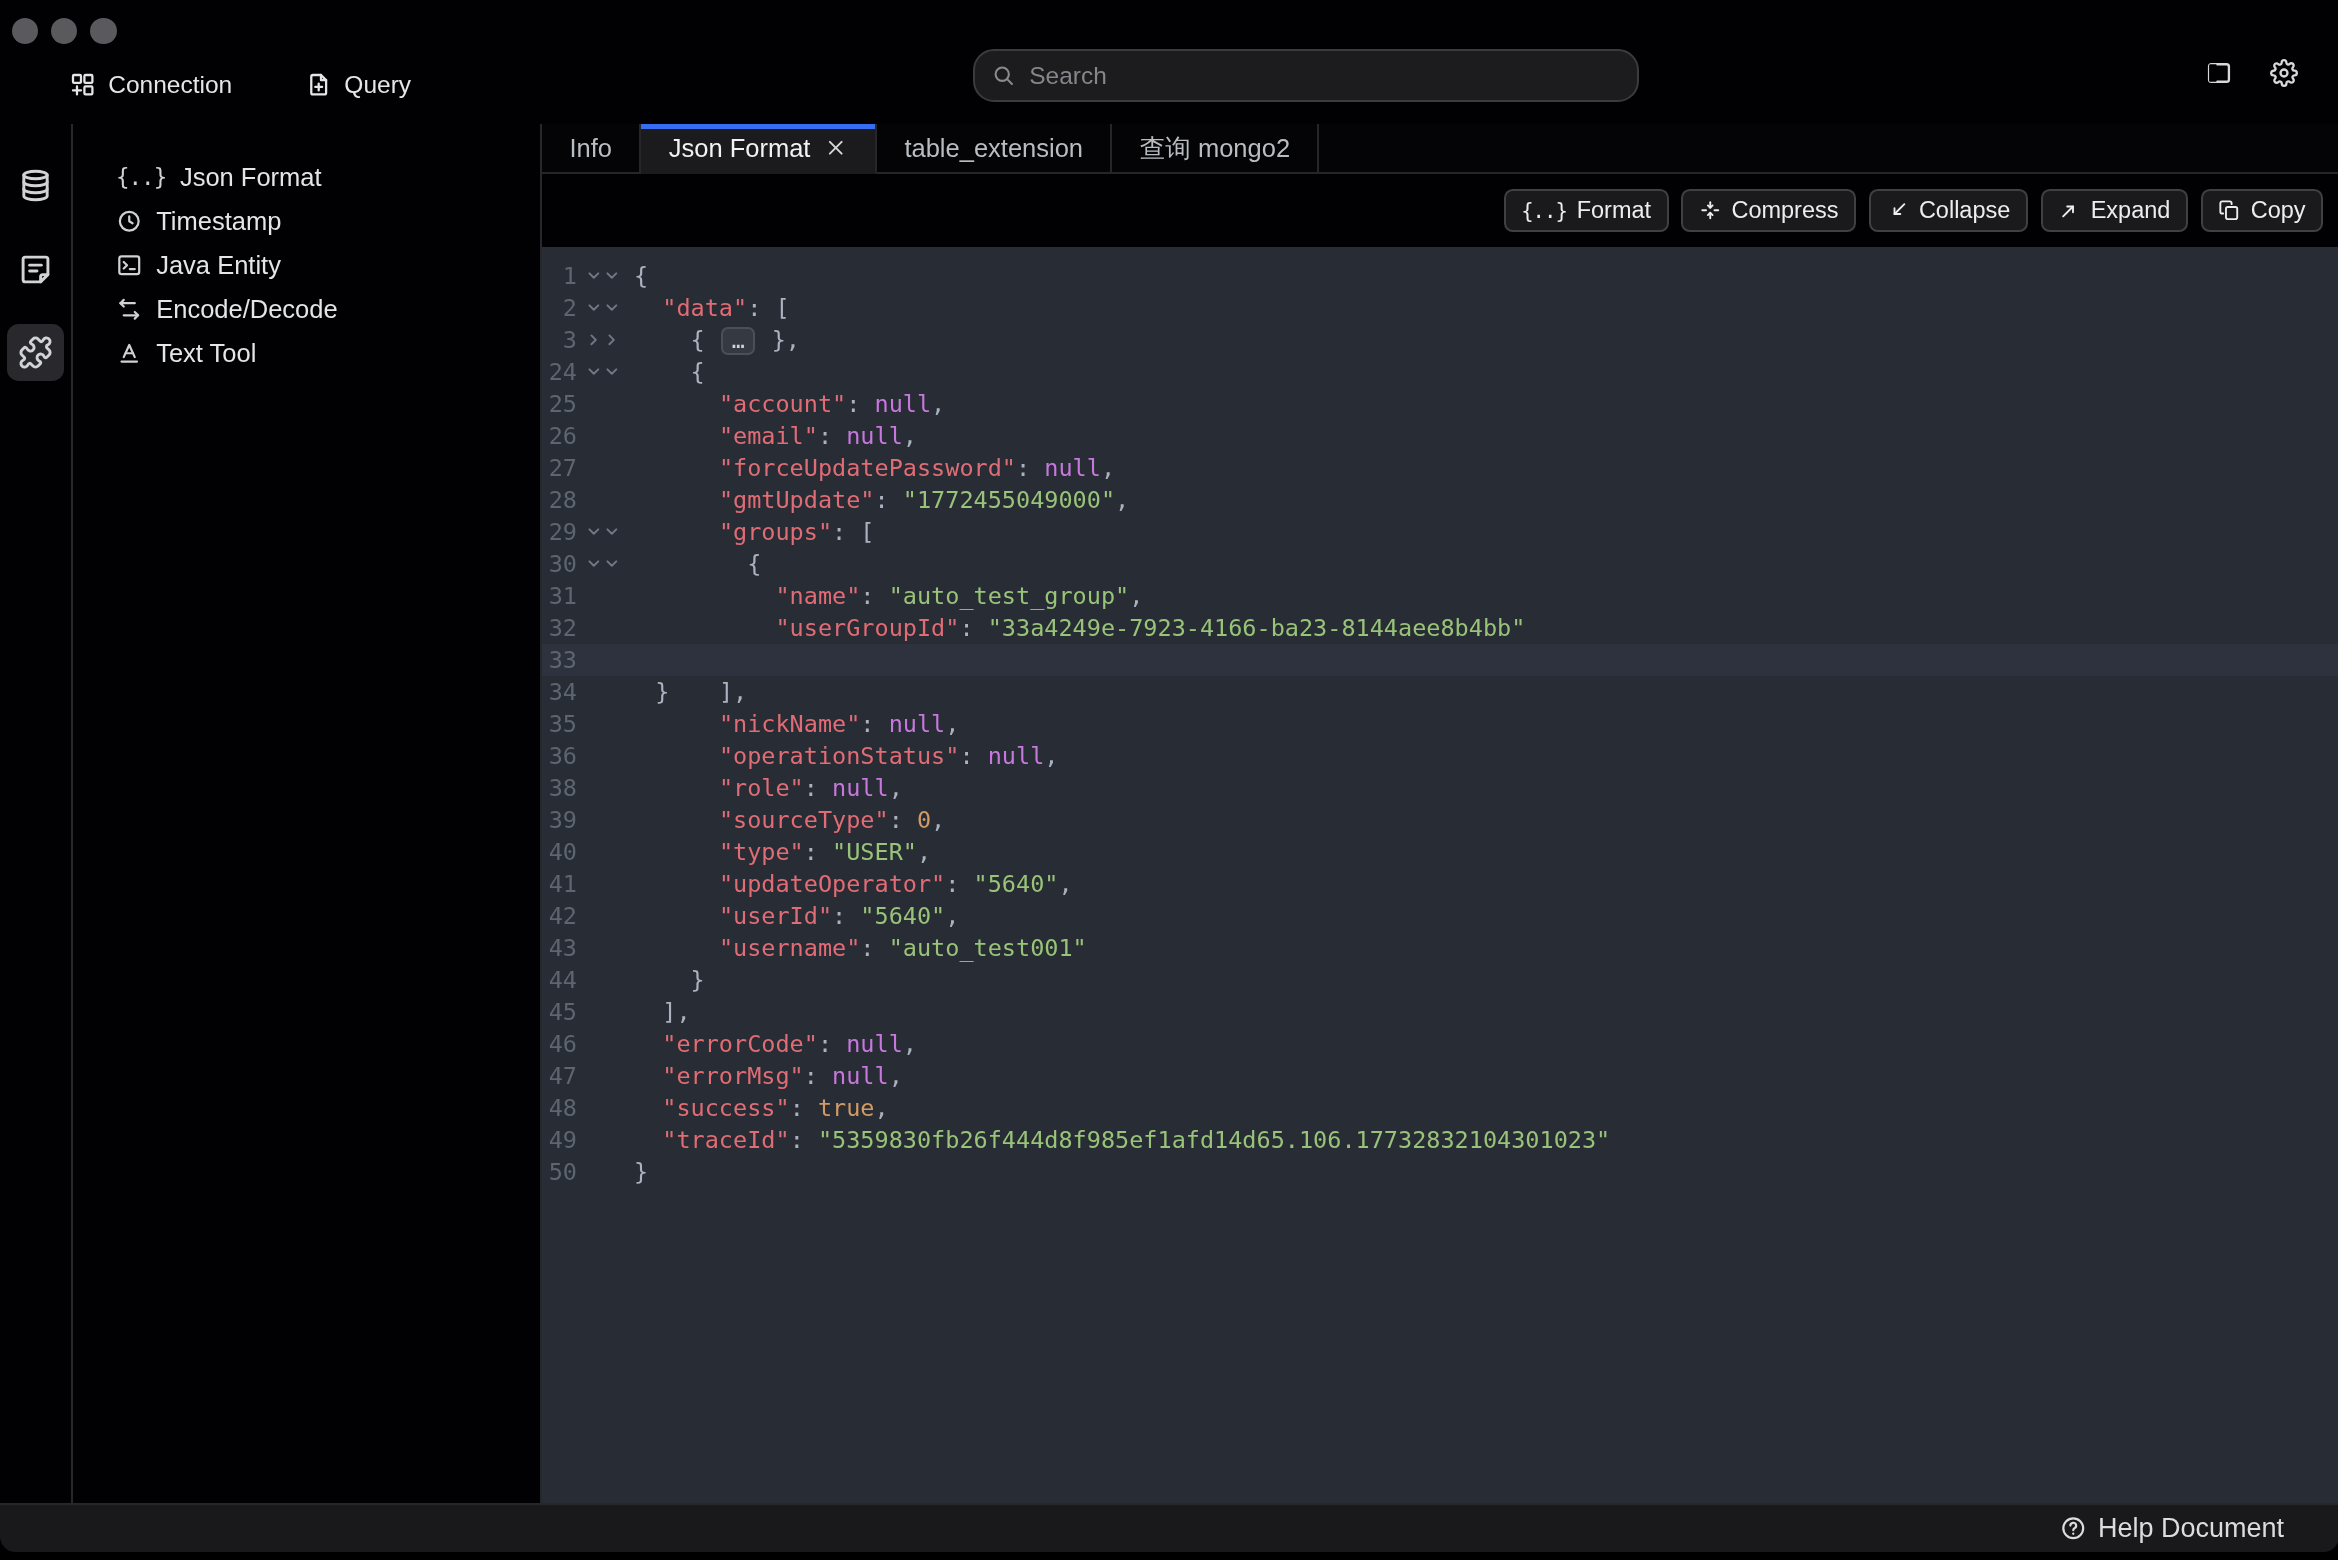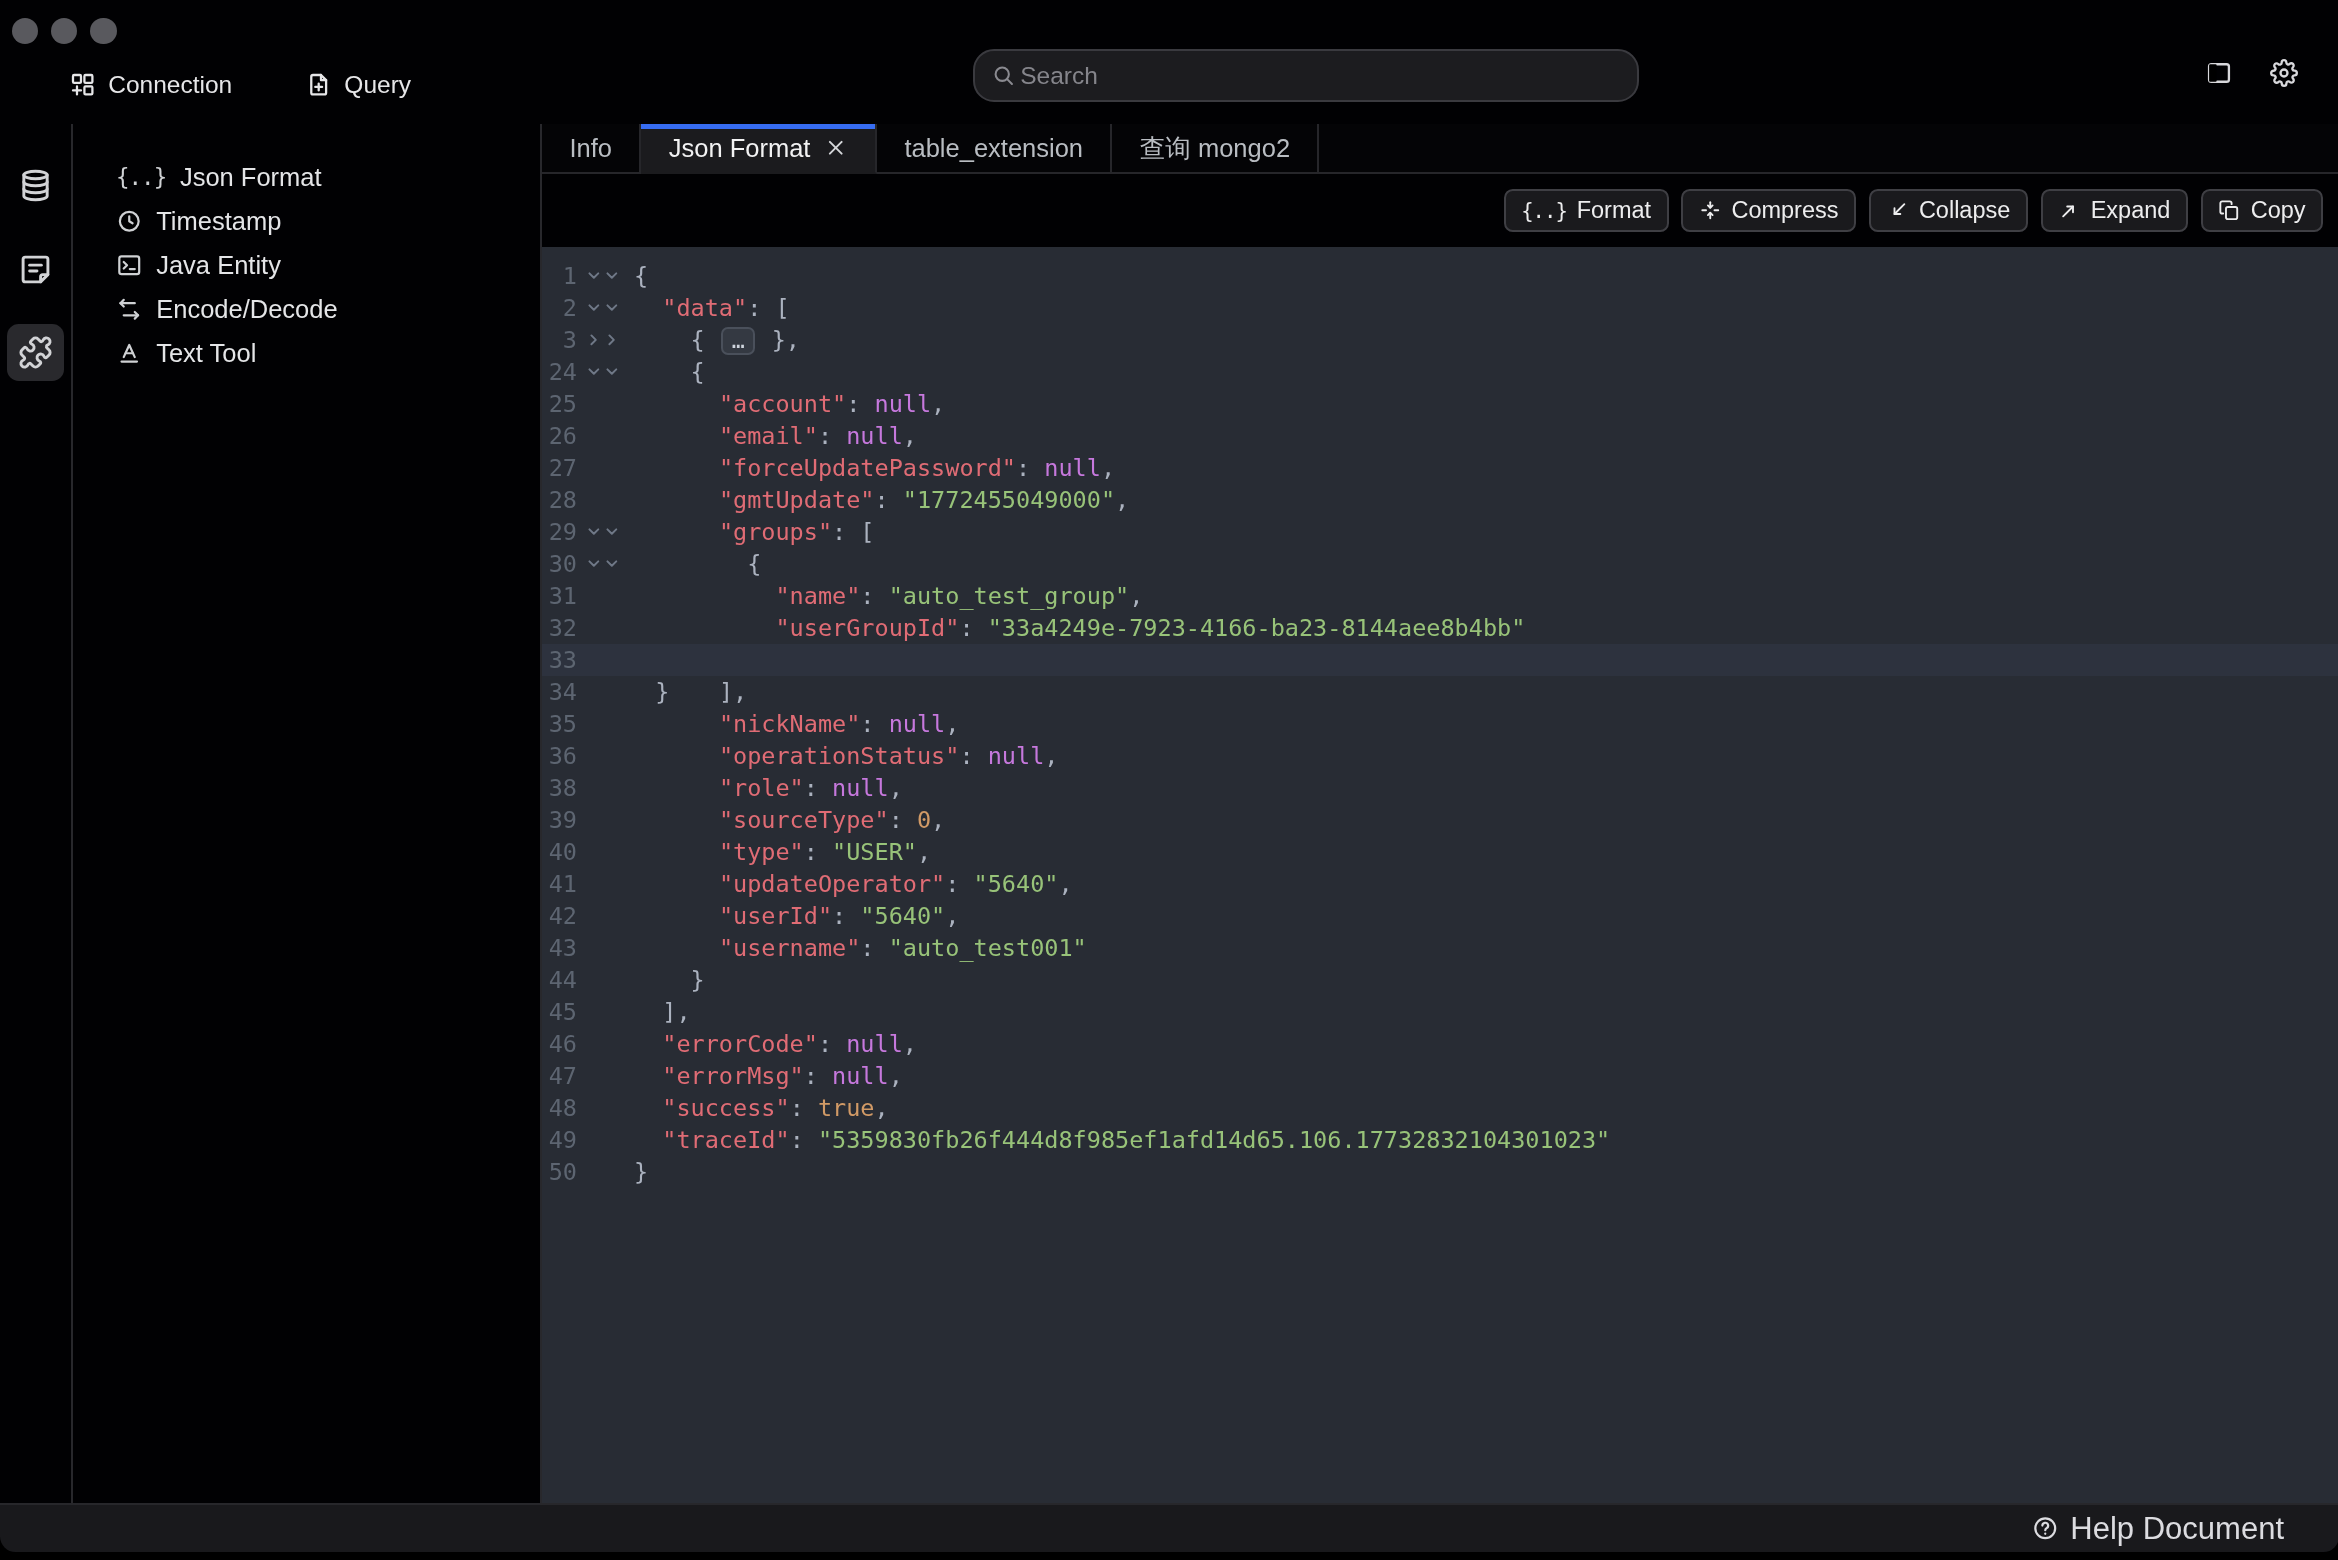--- a/index.html
+++ b/index.html
@@ -9,21 +9,21 @@
   
   .topbar{position:absolute;left:0;top:0;right:0;height:124px;background:#010103;}
   .traffic{position:absolute;left:11.8px;top:17.6px;display:flex;gap:12.7px;}
   .traffic span{width:26.5px;height:26.5px;border-radius:50%;background:#59595e;display:block;}
   .topnav{position:absolute;left:69px;top:71px;display:flex;align-items:center;gap:73px;}
   .topnav-btn{display:flex;align-items:center;gap:11.8px;background:none;border:none;color:#e6e6e8;
               font-size:24.5px;font-family:inherit;cursor:default;padding:0;}
   .topnav-btn svg{width:27.4px;height:27.4px;stroke:#e6e6e8;}
   .search{position:absolute;left:973px;top:49px;width:666px;height:53px;background:#1c1c1f;
           border:2px solid #3a3a3f;border-radius:21px;display:flex;align-items:center;
-          padding:0 15.7px;gap:3px;box-sizing:border-box;}
+          padding:0 15.7px;gap:12px;box-sizing:border-box;}
   .search svg{width:24.5px;height:24.5px;stroke:#8a8a90;flex:none;}
   .search input{background:transparent;border:none;outline:none;color:#e8e8e8;font-size:24.5px;
                 width:100%;font-family:inherit;}
   .search input::placeholder{color:#85858b;}
   .top-right{position:absolute;right:41px;top:59px;display:flex;gap:37px;align-items:center;}
   .icon-btn{background:none;border:none;padding:0;cursor:default;line-height:0;}
   .icon-btn svg{width:28px;height:28px;stroke:#d8d8dc;}
 
   
   .main-row{position:absolute;top:124px;left:0;right:0;bottom:49px;display:flex;background:#010103;}
@@ -76,21 +76,21 @@
   .tok-u{color:var(--c-null,#c678dd);}
   .tok-n{color:var(--c-num,#d19a66);}
   .ellipsis-badge{display:inline-block;background:#343942;border:2px solid #4a505b;
                   border-radius:6.9px;padding:0 8.8px;line-height:24.5px;color:#ced4dd;
                   font-size:21.6px;margin:0 2px;}
 
   
   .statusbar{position:absolute;left:0;right:0;bottom:0;height:49px;background:#19191c;
              border-top:2px solid #27272b;display:flex;align-items:center;
              justify-content:flex-end;padding-right:55px;gap:11.8px;box-sizing:border-box;}
-  .help-link{display:flex;align-items:center;gap:11.8px;color:#dcdce0;font-size:31px;cursor:default;}
+  .help-link{display:flex;align-items:center;gap:11.8px;color:#dcdce0;font-size:27px;cursor:default;}
   .help-link svg{width:26.5px;height:26.5px;stroke:#dcdce0;}
 
   svg.ic{fill:none;stroke-width:2;stroke-linecap:round;stroke-linejoin:round;}
 </style>
 </head>
 <body>
 
 <div class="app">
 
   <header class="topbar">

